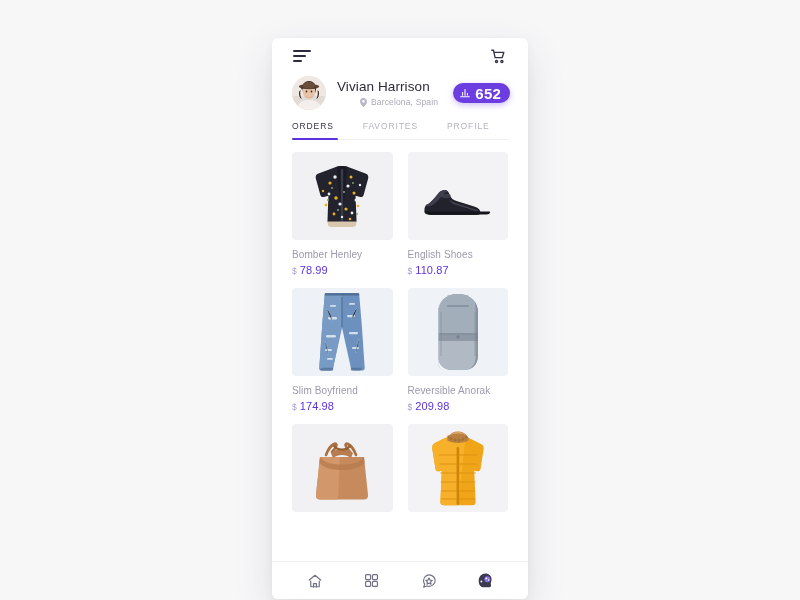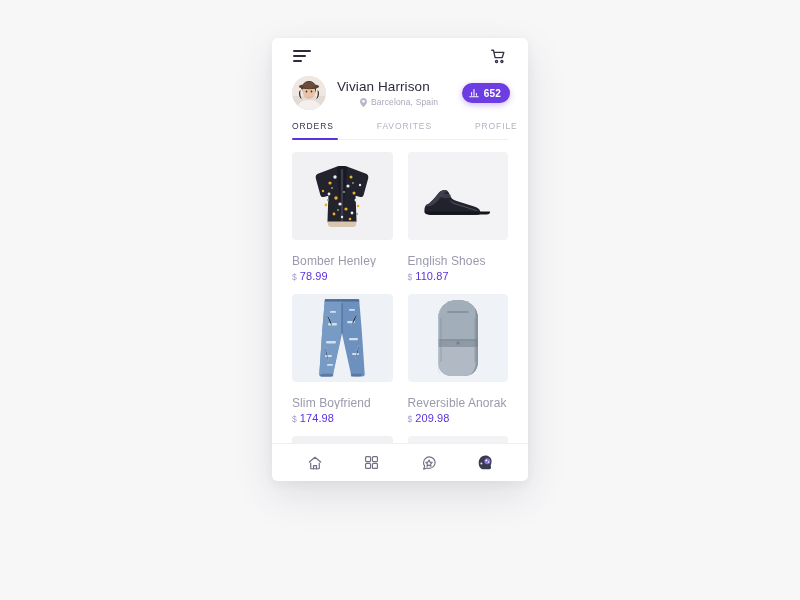--- a/index.html
+++ b/index.html
@@ -18,21 +18,21 @@
   .stage {
     position: relative;
     width: 800px;
     height: 600px;
   }
   .phone {
     position: absolute;
     left: 272px;
     top: 38px;
     width: 256px;
-    height: 443px;
+    height: 561px;
     background: #ffffff;
     border-radius: 6px;
     box-shadow: 0 14px 38px rgba(60, 60, 90, 0.13),
                 0 3px 10px rgba(60, 60, 90, 0.06);
     overflow: hidden;
     display: flex;
     flex-direction: column;
   }
 
   
@@ -111,21 +111,21 @@
   .score-badge {
     flex: 0 0 auto;
     height: 20px;
     padding: 0 9px 0 7px;
     border-radius: 10px;
     background: #6c3de0;
     color: #ffffff;
     display: flex;
     align-items: center;
     gap: 5px;
-    font-size: 10px;
+    font-size: 15px;
     font-weight: bold;
     letter-spacing: 0.2px;
     cursor: pointer;
     box-shadow: 0 2px 6px rgba(108, 61, 224, 0.35);
   }
   .badge-chart-icon { display: block; }
 
   
   .tabs {
     flex: 0 0 auto;
@@ -136,21 +136,21 @@
     align-items: center;
   }
   .tab {
     font-size: 8.5px;
     letter-spacing: 0.9px;
     color: #b3b3c4;
     padding-bottom: 9px;
     cursor: pointer;
     white-space: nowrap;
   }
-  .tab + .tab { margin-left: 43px; }
+  .tab + .tab { margin-left: 29px; }
   .tab.active { color: #33334a; }
   .tabs-rule {
     position: absolute;
     left: 20px;
     right: 20px;
     bottom: 0;
     height: 1px;
     background: #eeeef3;
   }
   .tab-underline {
@@ -188,22 +188,22 @@
     justify-content: center;
     overflow: hidden;
   }
   .thumb.tint-a { background: #f1f1f3; }
   .thumb.tint-b { background: #f3f3f5; }
   .thumb.tint-c { background: #eef2f6; }
   .thumb.tint-d { background: #eff3f7; }
   .thumb svg { display: block; }
 
   .card-title {
-    margin-top: 15px;
-    font-size: 12px;
+    margin-top: 9px;
+    font-size: 10px;
     color: #9a9aae;
     letter-spacing: 0.1px;
     line-height: 12px;
     white-space: nowrap;
     overflow: hidden;
     text-overflow: ellipsis;
   }
   .card-price {
     margin-top: 3px;
     display: flex;

